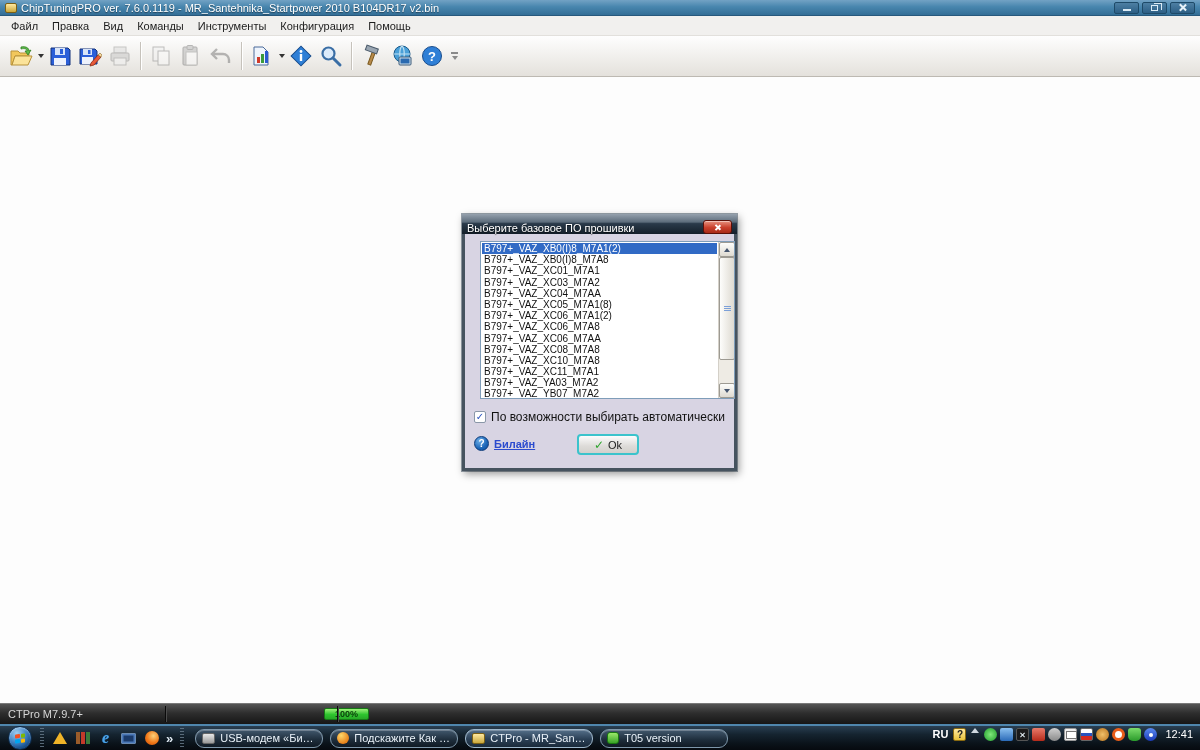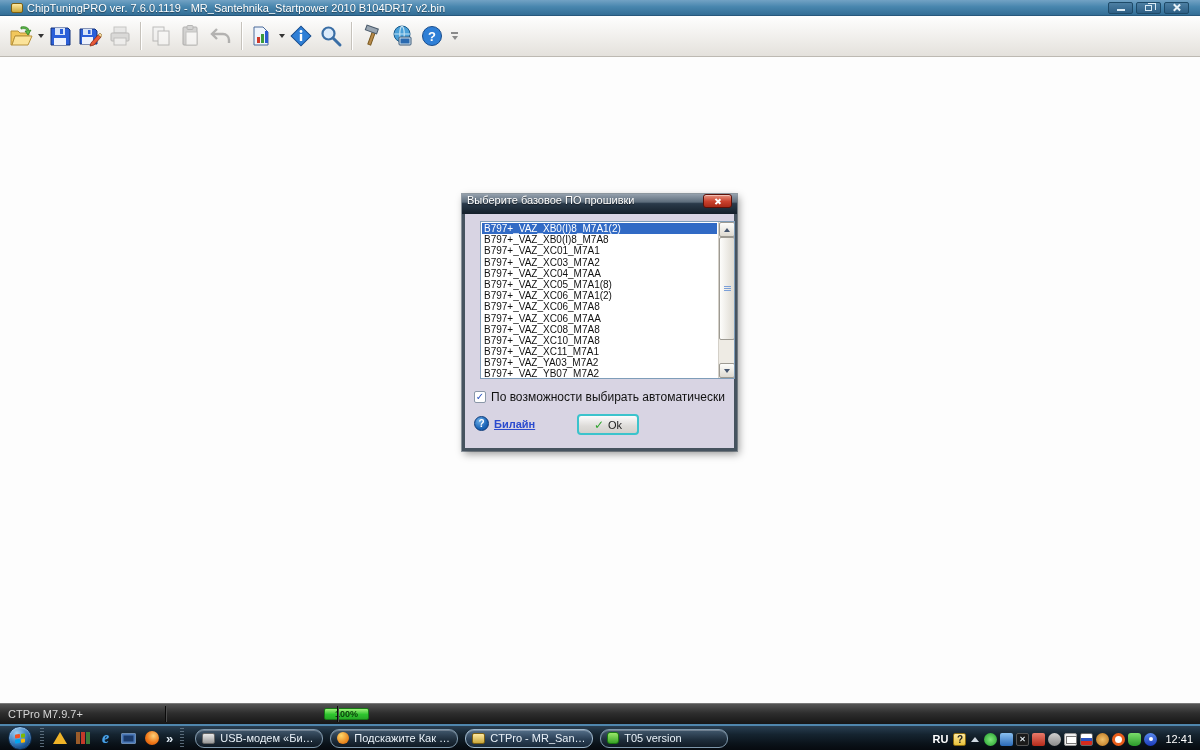--- a/index.html
+++ b/index.html
@@ -1,20 +1,20 @@
 <!DOCTYPE html>
 <html><head>
 <meta charset="utf-8">
 <style>
   * { margin:0; padding:0; box-sizing:border-box; }
   html,body { width:1200px; height:750px; overflow:hidden; font-family:"Liberation Sans", sans-serif; }
   .screen { width:1200px; height:750px; display:flex; flex-direction:column; position:relative; background:#fbfbfb; }
 
   
-  .titlebar { height:16px; background:linear-gradient(#72a2c4 0%, #4886ae 45%, #336e96 100%); display:flex; align-items:center; padding:0 11px; flex:none; border-bottom:1px solid #27587c; }
+  .titlebar { height:16px; background:linear-gradient(#72a2c4 0%, #4886ae 45%, #336e96 100%); display:flex; align-items:center; padding:0 5px; flex:none; border-bottom:1px solid #27587c; }
   .app-icon { width:12px; height:10px; background:linear-gradient(#ffe9a0,#caa83c); border:1px solid #7c6014; border-radius:2px; margin-right:4px; flex:none; }
   .title-text { color:#fff; font-size:11px; text-shadow:0 1px 1px rgba(0,0,0,.45); white-space:nowrap; flex:1; }
   .win-controls { display:flex; gap:3px; }
   .win-btn { width:25px; height:12px; background:linear-gradient(#4d7fa3 0%, #35688e 100%); background:linear-gradient(#4d7fa3,#2d5f85); border:1px solid #1e4a68; border-radius:2px; display:flex; align-items:center; justify-content:center; position:relative; }
   .glyph-min { width:8px; height:2px; background:#dcebf5; margin-top:5px; }
   .glyph-restore { width:7px; height:6px; border:1px solid #dcebf5; position:relative; }
   .glyph-restore::before { content:""; position:absolute; left:2px; top:-3px; width:7px; height:6px; border:1px solid #dcebf5; border-bottom:none; border-left:none; }
   .glyph-x { position:relative; width:9px; height:9px; }
   .glyph-x::before,.glyph-x::after { content:""; position:absolute; left:4px; top:0; width:1.6px; height:9px; background:#e8f2f8; }
   .glyph-x::before { transform:rotate(45deg); }
@@ -34,21 +34,21 @@
   .tb-sep { width:1px; height:28px; background:#c6c2bb; box-shadow:1px 0 0 #fff; margin:0 5px; flex:none; }
   .tb-overflow { margin-left:4px; display:flex; flex-direction:column; align-items:center; gap:2px; }
   .tb-overflow .bar { width:7px; height:2px; background:#8a8a8a; }
   .tb-overflow .tri-down { border-top-color:#8a8a8a; }
 
   
   .canvas { flex:1; background:#fdfdfd; position:relative; }
 
   
   .dialog { position:absolute; left:462px; top:137px; width:275px; height:257px; background:#d8d4e3; border:3px solid #46535f; border-top:none; box-shadow:2px 3px 8px rgba(0,0,0,.4), 0 0 0 1px #9aa4ad; }
-  .dlg-title { height:20px; margin:-0px -3px 0 -3px; margin-left:-3px; margin-right:-3px; background:linear-gradient(#95a1ad 0%, #5d6d7c 40%, #2a3짐a 41%, #1b2733 100%); background:linear-gradient(#95a1ad 0%, #5d6d7c 40%, #2a3a4a 48%, #141f2a 100%); display:flex; align-items:flex-start; padding:0 5px; }
+  .dlg-title { height:20px; margin:-0px -3px 0 -3px; margin-left:-3px; margin-right:-3px; background:linear-gradient(#95a1ad 0%, #5d6d7c 40%, #2a3짐a 41%, #1b2733 100%); background:linear-gradient(#95a1ad 0%, #5d6d7c 40%, #2a3a4a 48%, #141f2a 100%); display:flex; align-items:flex-end; padding:0 5px; }
   .dlg-title-text { color:#fff; font-size:11px; flex:1; text-shadow:0 1px 1px rgba(0,0,0,.6); white-space:nowrap; }
   .dlg-close { width:29px; height:14px; background:linear-gradient(#e8927f,#c9402c 55%,#a82a18); border:1px solid #5c1008; border-radius:3px; box-shadow:inset 0 1px 0 rgba(255,255,255,.45); display:flex; align-items:center; justify-content:center; }
   .dlg-close .glyph-x { width:7px; height:7px; }
   .dlg-close .glyph-x::before,.dlg-close .glyph-x::after { left:3px; height:7px; width:1.5px; background:#fff; }
 
   .listbox { position:absolute; left:7px; top:27px; width:255px; height:158px; background:#fff; border:1px solid #7f9db9; overflow:hidden;margin-left:8px; }
   .list-rows { position:absolute; left:1px; top:1px; right:17px; }
   .list-row { height:11.2px; line-height:11.2px; font-size:10px; color:#111; padding-left:2px; white-space:nowrap; }
   .list-row.selected { background:#316ac5; color:#fff; }
 
@@ -95,21 +95,21 @@
   .chevron { color:#dfe9f2; font-size:13px; font-weight:bold; margin:0 3px; }
   .task-btn { height:19px; width:128px; margin-left:7px; background:linear-gradient(#41586d,#1d2c3a 60%,#101a24); border:1px solid #7e97ab; border-radius:9px; display:flex; align-items:center; padding:0 6px; gap:5px; color:#e9f1f8; font-size:11px; white-space:nowrap; overflow:hidden; flex:none; box-shadow:inset 0 1px 0 rgba(255,255,255,.25); }
   .task-btn.active { background:linear-gradient(#55708a,#2a3f55 55%,#1a2a3a); border-color:#9db7cc; }
   .task-ico { width:13px; height:11px; border-radius:2px; flex:none; }
   .ico-usb { background:linear-gradient(#e8e8e8,#9a9a9a); border:1px solid #666; }
   .ico-q { background:radial-gradient(circle at 35% 30%, #ffd76a, #e8821a 70%); border-radius:50%; width:12px; height:12px; }
   .ico-ctpro { background:linear-gradient(#ffe9a0,#caa83c); border:1px solid #7c6014; }
   .ico-t05 { background:linear-gradient(#9ae86a,#3aa428); border:1px solid #1a7a10; border-radius:3px; width:12px; height:12px; }
   .task-label { overflow:hidden; text-overflow:ellipsis; }
 
-  .tray { position:absolute; right:4px; top:2px; bottom:0; display:flex; align-items:center; gap:3px; }
+  .tray { position:absolute; right:4px; top:2px; bottom:0; display:flex; gap:3px; }
   .tray-lang { color:#fff; font-size:11px; font-weight:bold; padding:0 2px; }
   .tray-help { width:13px; height:13px; background:linear-gradient(#ffe9a0,#e8c23a); border:1px solid #8a6a10; border-radius:2px; color:#222; font-size:10px; font-weight:bold; display:flex; align-items:center; justify-content:center; }
   .tray-expand { width:0; height:0; border-left:4px solid transparent; border-right:4px solid transparent; border-bottom:5px solid #cfd8e0; margin:0 2px; }
   .tray-ico { width:13px; height:13px; border-radius:2px; flex:none; display:flex; align-items:center; justify-content:center; font-size:9px; color:#fff; }
   .t-phone { background:radial-gradient(#7fe87a,#1f9a2a); border-radius:50%; }
   .t-person { background:linear-gradient(#8ac0f0,#2a6ab8); }
   .t-x { background:#1a1a1a; border:1px solid #555; }
   .t-x .glyph-x { width:6px; height:6px; } .t-x .glyph-x::before,.t-x .glyph-x::after { left:2.5px; height:6px; width:1.2px; }
   .t-mute { background:linear-gradient(#e87a6a,#b52a1a); }
   .t-swirl { background:linear-gradient(#cfcfcf,#8a8a8a); border-radius:50%; }
@@ -137,20 +137,29 @@
         </div>
       <div class="win-btn">
           <span class="glyph-restore"></span>
         </div>
       <div class="win-btn">
           <span class="glyph-x"></span>
         </div>
     </div>
   </div>
 
+  <div class="menubar">
+    <span class="menu-item">Файл</span>
+    <span class="menu-item">Правка</span>
+    <span class="menu-item">Вид</span>
+    <span class="menu-item">Команды</span>
+    <span class="menu-item">Инструменты</span>
+    <span class="menu-item">Конфигурация</span>
+    <span class="menu-item">Помощь</span>
+  </div>
 
   <div class="toolbar">
     <div class="tb-btn">
       <svg viewBox="0 0 24 24">
           <path d="M2 7h7l2 2h9v3H6l-3 9H2z" fill="#f2c75c" stroke="#b8923a" stroke-width="1"></path>
           <path d="M6 12h17l-4 9H3z" fill="#fbe39a" stroke="#b8923a" stroke-width="1"></path>
           <path d="M12 3c5-1 8 1 8 4l2-1-3 5-3-4 2 0c0-2-2-3-6-2z" fill="#5cbb4a" stroke="#2e7d1f" stroke-width="0.8"></path>
         </svg>
     </div>
     <div class="tb-drop">

